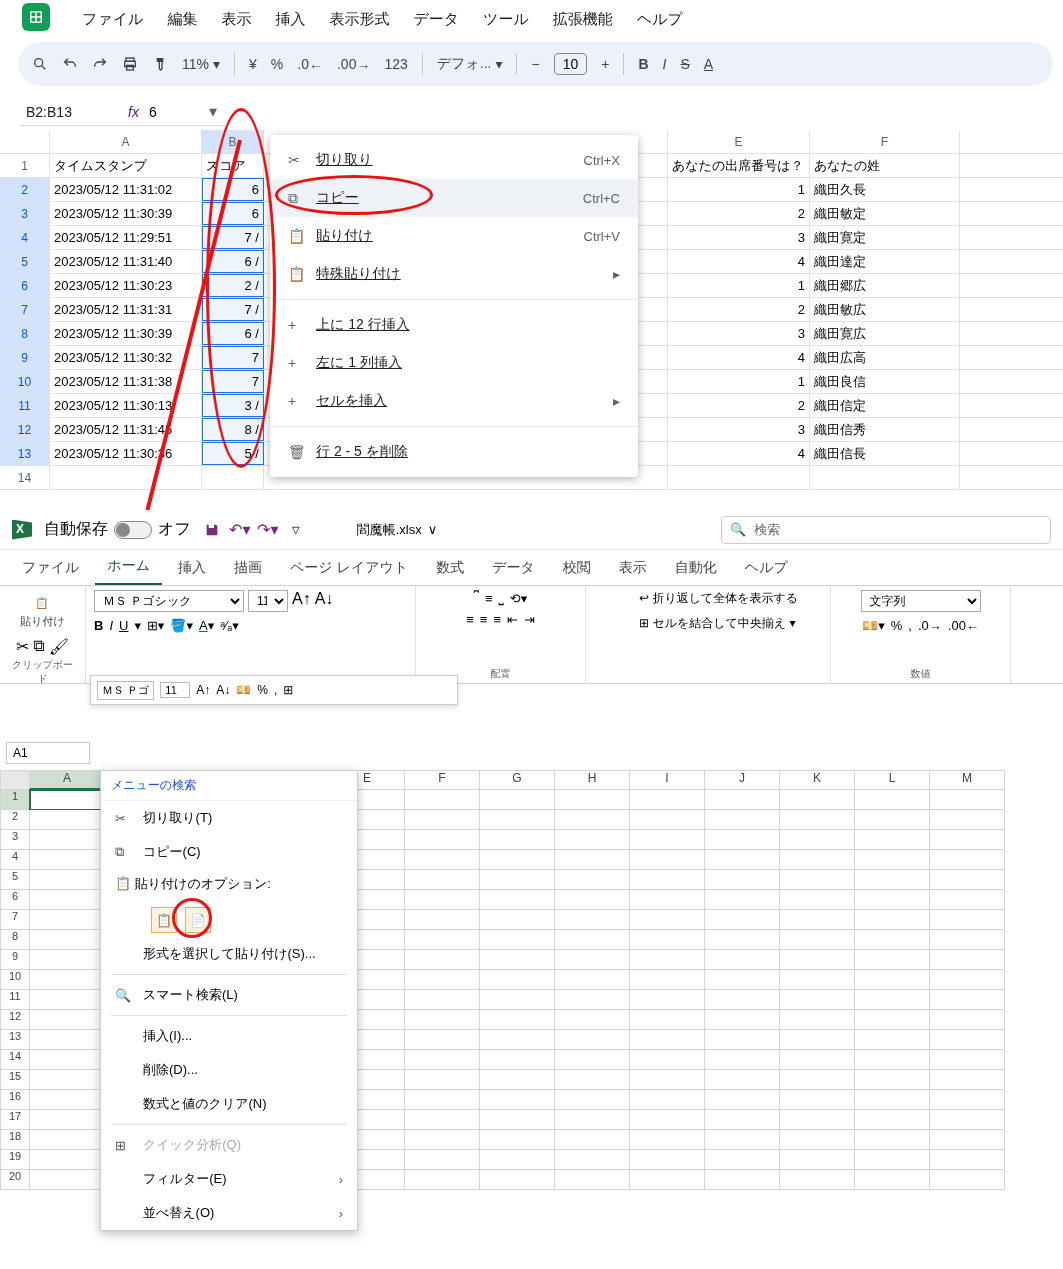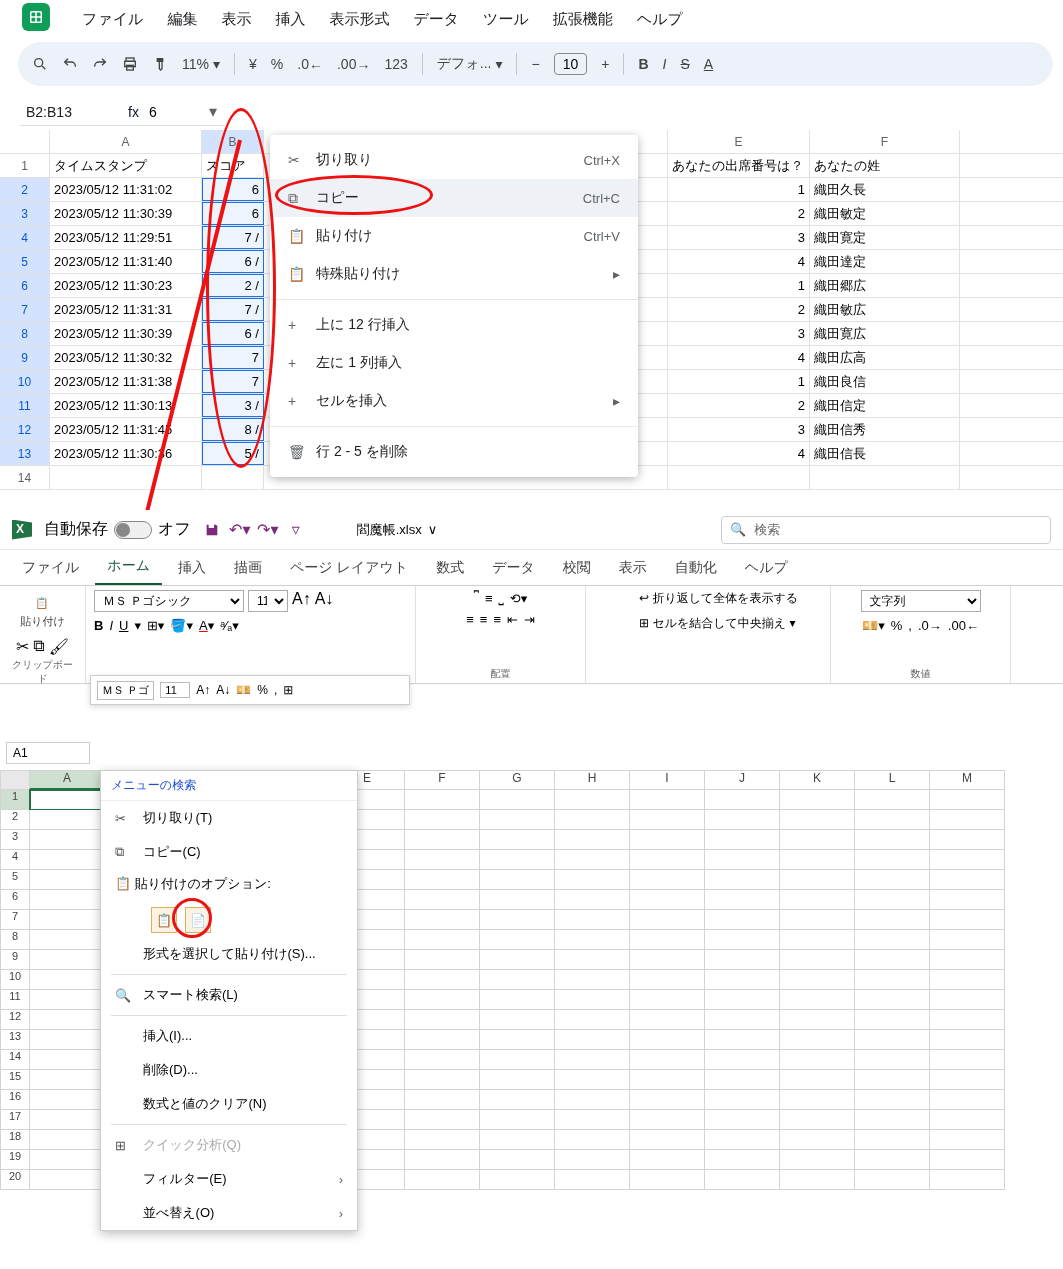--- a/index.html
+++ b/index.html
@@ -13,42 +13,42 @@
 .gs-menu span { padding: 4px 12px; font-size: 15px; color: #202124; cursor: pointer; }
 .gs-toolbar { position: absolute; top: 42px; left: 18px; right: 10px; height: 44px; background: #edf2fa; border-radius: 28px; display: flex; align-items: center; padding: 0 14px; gap: 14px; }
 .gs-toolbar .tb-item { font-size: 14px; color: #444; display:flex; align-items:center; gap:4px;}
 .tb-sep { width:1px; height:22px; background:#c7c7c7;}
 .zoom-box { display:flex; align-items:center; gap:8px;}
 .fontsize-box { border:1px solid #888; padding:2px 8px; border-radius:4px; font-size:14px;}
 .gs-namebox { position:absolute; top:98px; left:20px; width: 205px; height:28px; display:flex; align-items:center; border-bottom:1px solid #ddd;}
 .gs-namebox .nb-val { font-size:14px; color:#202124; padding-left:6px; flex:1;}
 .gs-namebox .nb-arrow { color:#5f6368; padding:0 8px;}
 .gs-fx { position:absolute; top:98px; left:128px; display:flex; align-items:center; gap:10px; height:28px;}
-.gs-fx .fx-lbl { color:#0f172a; font-size:14px;}
+.gs-fx .fx-lbl { font-style:italic; color:#4c1d95; font-size:14px;}
 .gs-fx .fx-val { font-size:14px;}
 
 .gs-grid { position:absolute; top:130px; left:0; right:0; }
 .col-headers { display:flex; height:24px; background:#fff; border-bottom:1px solid #e1e1e1;}
 .col-headers .corner { width:50px; border-right:1px solid #e1e1e1; background:#fff;}
 .col-headers .ch { text-align:center; font-size:12px; color:#5f6368; border-right:1px solid #e1e1e1; line-height:24px;}
 .chA{width:152px;} .chB{width:62px;} .chC{width:404px;} .chE{width:142px;} .chF{width:150px;}
 .gs-row { display:flex; height:24px; border-bottom:1px solid #e1e1e1;}
 .gs-row .rh { width:50px; text-align:center; font-size:12px; color:#5f6368; border-right:1px solid #e1e1e1; line-height:24px; background:#fff;}
 .gs-row.sel .rh { background:#d3e3fd; color:#0b57d0;}
 .gs-cell { border-right:1px solid #e1e1e1; padding:0 4px; font-size:13px; line-height:24px; white-space:nowrap; overflow:hidden;}
 .cA{width:152px;} .cB{width:62px; text-align:right;} .cBlank{width:404px;} .cE{width:142px; text-align:right;} .cF{width:150px;}
 .cB.hl { outline:1px solid #1a73e8; outline-offset:-1px; background:rgba(26,115,232,.08);}
 .selcol { background:#d3e3fd !important; color:#0b57d0;}
 
 
 .gs-ctx { position:absolute; top:135px; left:270px; width:368px; background:#fff; box-shadow:0 2px 10px rgba(0,0,0,.3); border-radius:4px; padding:6px 0;}
 .gs-ctx .mi { display:flex; align-items:center; height:38px; padding:0 18px; font-size:14px; color:#202124; cursor:pointer;}
 .gs-ctx .mi:hover, .gs-ctx .mi.hov { background:#eef1f6;}
 .gs-ctx .mi .mi-icon { width:28px; color:#5f6368;}
-.gs-ctx .mi .mi-label { flex:1;}
+.gs-ctx .mi .mi-label { flex:1;text-decoration:underline;}
 .gs-ctx .mi .mi-short { color:#5f6368; font-size:13px;}
 .gs-ctx .mi .mi-arrow { color:#5f6368;}
 .gs-ctx .sep { height:1px; background:#e8eaed; margin:6px 0;}
 
 
 .red-ellipse { position:absolute; border:3px solid #e11; border-radius:50%; pointer-events:none;}
 .red-arrow-svg { position:absolute; pointer-events:none;}
 .anno-text { position:absolute; font-weight:900; font-size:36px; color:#000; letter-spacing:1px;}
 
 
@@ -73,21 +73,21 @@
 .rib-group .g-body { flex:1; display:flex; align-items:center; gap:6px;}
 .rib-group .g-label { font-size:10px; color:#666; text-align:center; padding-top:2px;}
 .rib-btn { display:flex; flex-direction:column; align-items:center; font-size:11px; color:#444; padding:2px 4px;}
 .rib-ico { width:22px; height:22px; display:flex; align-items:center; justify-content:center;}
 .fontsel { border:1px solid #aaa; font-size:12px; padding:2px 4px; width:150px; background:#fff;}
 .fontsize { border:1px solid #aaa; font-size:12px; padding:2px 4px; width:40px; background:#fff;}
 .minibar { display:flex; gap:6px; font-size:13px; align-items:center;}
 .numfmt { border:1px solid #aaa; font-size:12px; padding:2px 4px; width:120px; background:#fff;}
 
 
-.mini-tb { position:absolute; top:165px; left:90px; width:320px; height:30px; background:#fff; border:1px solid #ccc; box-shadow:0 2px 6px rgba(0,0,0,.15); display:flex; align-items:center; gap:6px; padding:8px 6px; font-size:12px;}
+.mini-tb { position:absolute; top:165px; left:90px; width:368px; height:30px; background:#fff; border:1px solid #ccc; box-shadow:0 2px 6px rgba(0,0,0,.15); display:flex; align-items:center; gap:6px; padding:8px 6px; font-size:12px;}
 .mini-tb .msel{border:1px solid #bbb; padding:1px 4px; font-size:11px;}
 
 .ex-namebox { position:absolute; top:232px; left:6px; width:84px; height:22px; border:1px solid #ccc; font-size:12px; padding:2px 6px; display:flex; align-items:center;}
 .ex-grid { position:absolute; top:260px; left:0; right:0;}
 .ex-colh { display:flex; height:20px; background:#fff;}
 .ex-colh .ecorner{width:30px; border:1px solid #d4d4d4; background:#e8e8e8;}
 .ex-colh .ech{width:75px; border:1px solid #d4d4d4; border-left:none; text-align:center; font-size:12px; color:#444; background:#fff;}
 .ex-colh .ech.sel{background:#d0e0d0; border-bottom:2px solid #217346;}
 .ex-row{display:flex; height:20px;}
 .ex-row .erh{width:30px; border:1px solid #d4d4d4; border-top:none; text-align:center; font-size:11px; color:#444; background:#fff;}

